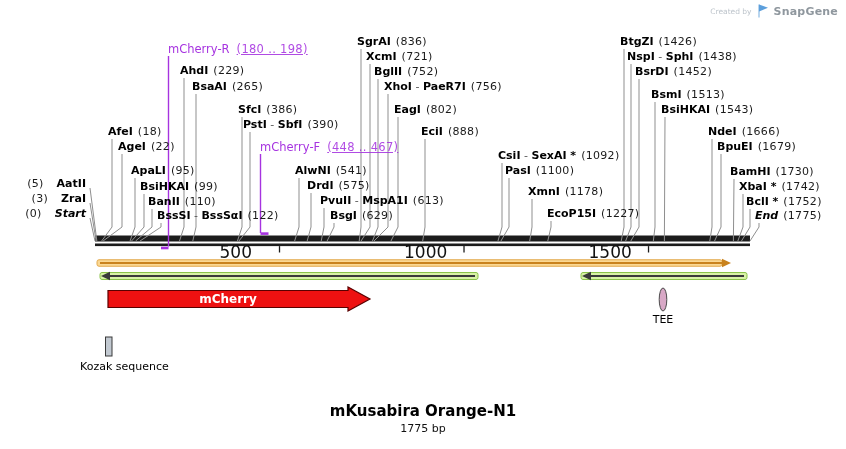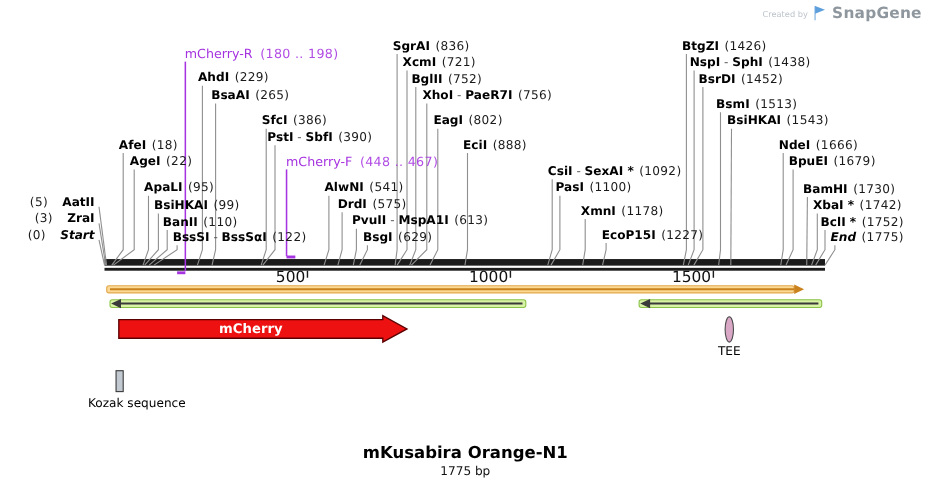--- a/index.html
+++ b/index.html
@@ -5,31 +5,31 @@
   html,body{margin:0;padding:0;background:#fff;}
   #shot{position:relative;width:846px;height:449px;background:#ffffff;overflow:hidden;
         font-family:"DejaVu Sans","Liberation Sans",sans-serif;}
   #map-svg{position:absolute;left:0;top:0;}
   .site-label{position:absolute;white-space:nowrap;font-size:11px;font-weight:bold;color:#000;line-height:12px;}
   .site-label .num{font-weight:normal;color:#1a1a1a;margin-left:5px;letter-spacing:.3px;}
   .site-label .num.nf{margin-left:0;margin-right:13px;}
   .site-label .dash{font-weight:normal;color:#555;}
   .site-label.italic .nm{font-style:italic;}
   .primer-label{position:absolute;white-space:nowrap;font-size:11.5px;line-height:12px;}
-  .primer-label .num{margin-left:7px;opacity:.88;letter-spacing:.3px;}
-  .ruler-num{position:absolute;font-size:14px;color:#111;width:58px;text-align:right;line-height:11px;}
+  .primer-label .num{margin-left:7px;opacity:.88;letter-spacing:.3px;text-decoration:underline;}
+  .ruler-num{position:absolute;font-size:17px;color:#111;width:58px;line-height:11px;}
   .feat-label{position:absolute;font-size:11px;color:#000;line-height:13px;white-space:nowrap;}
   .feat-label.center{text-align:center;}
   .cds-label{position:absolute;font-size:12px;font-weight:bold;color:#fff;text-align:center;line-height:13px;}
   .footer{position:absolute;left:0;right:0;top:403px;text-align:center;}
   .footer .t{font-size:15px;font-weight:bold;color:#000;line-height:17px;}
   .footer .s{font-size:11px;color:#111;margin-top:3px;line-height:12px;}
   .credit{position:absolute;top:4px;right:8px;display:flex;align-items:center;gap:5px;}
   .credit .cb{font-size:7.5px;color:#BDC4CB;}
-  .credit .bn{font-size:14px;font-weight:600;color:#8F979E;letter-spacing:.2px;}
+  .credit .bn{font-size:11px;font-weight:600;color:#8F979E;letter-spacing:.2px;}
 </style>
 </head>
 <body>
 
 <div id="shot">
   <svg id="map-svg" width="846" height="449">
       <rect x="97" y="259.75" width="625" height="6.5" rx="2" fill="#FBD893" stroke="#E2A94E" stroke-width="1"></rect>
       <line x1="100" y1="263" x2="722" y2="263" stroke="#C9821D" stroke-width="1.8"></line>
       <path d="M722 258.7 L731 263 L722 267.3 Z" fill="#C9821D"></path>
       <rect x="100" y="272.5" width="378" height="7" rx="2" fill="#D8F2A6" stroke="#8BC34A" stroke-width="1"></rect>

